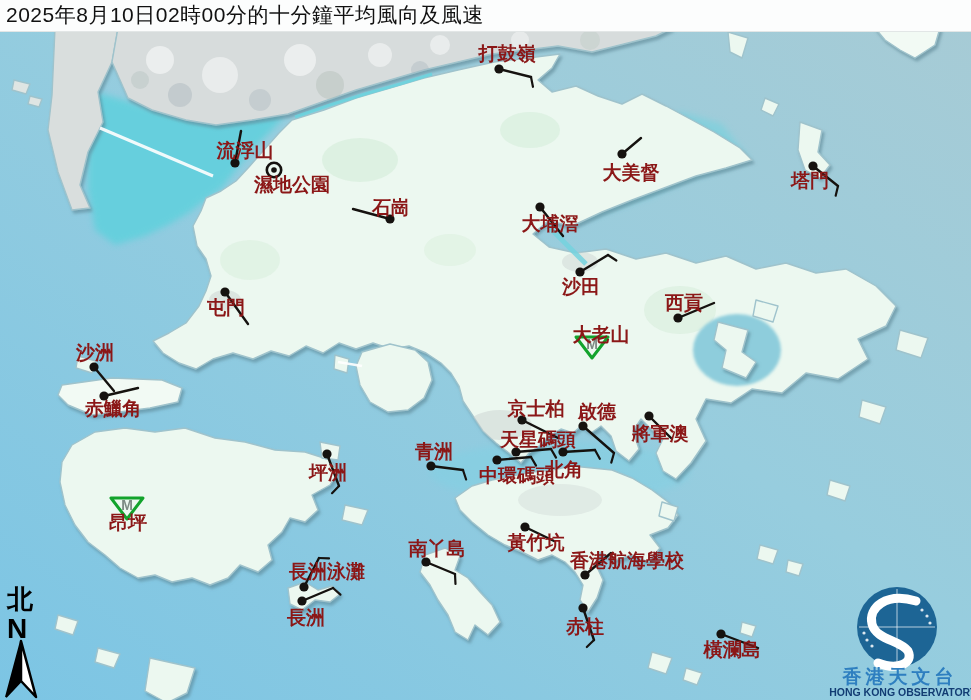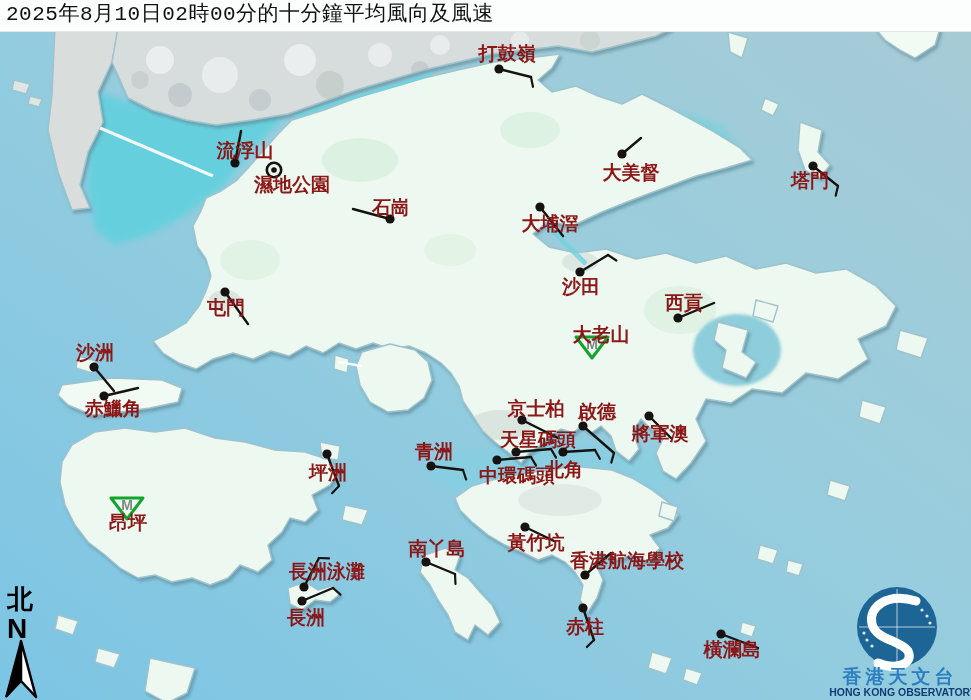--- a/index.html
+++ b/index.html
@@ -2,21 +2,21 @@
 <html><head>
 <meta charset="utf-8">
 <style>
   html,body{margin:0;padding:0;background:#666;}
   .stage{position:relative;width:971px;height:700px;overflow:hidden;
          font-family:"Liberation Sans","DejaVu Sans",sans-serif;}
   .stage svg{position:absolute;top:0;left:0;display:block;}
   .title-bar{position:absolute;top:0;left:0;width:100%;height:31px;background:#fcfdfd;
              border-bottom:1px solid #e2e6e6;z-index:5;}
   .title-bar span{display:block;padding-left:6px;line-height:30px;font-size:21px;
-                  color:#111;font-family:Liberation Mono, monospace;
+                  color:#111;font-family:Liberation Sans, sans-serif;
                   letter-spacing:0.5px;white-space:nowrap;}
 </style>
 </head>
 <body>
 
 <div class="stage">
 
   <svg viewBox="0 0 971 700" width="971" height="700">
     <defs>
       <linearGradient id="seaGrad" x1="100%" y1="0%" x2="0%" y2="100%">

